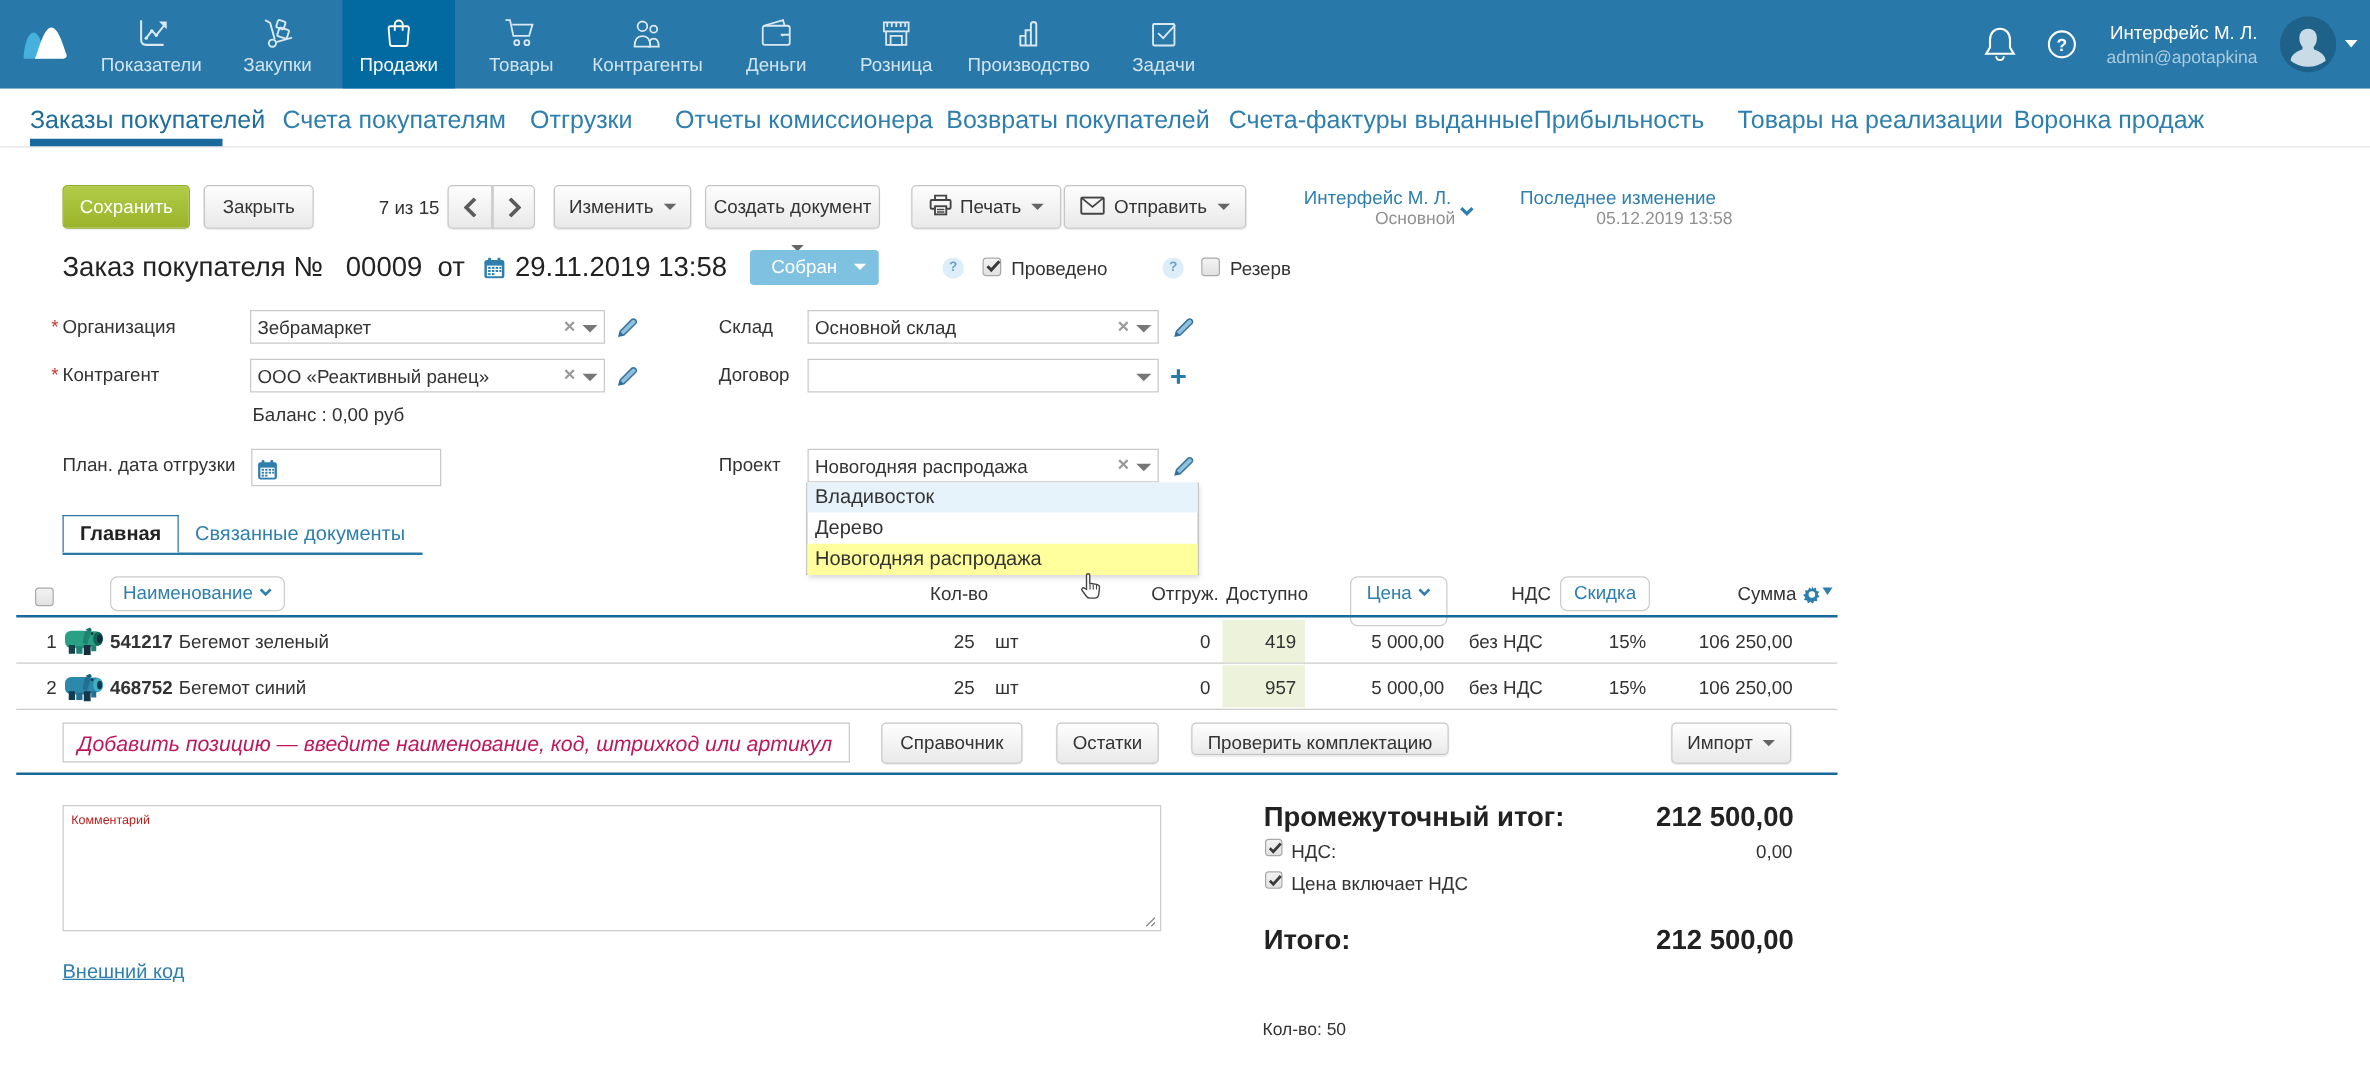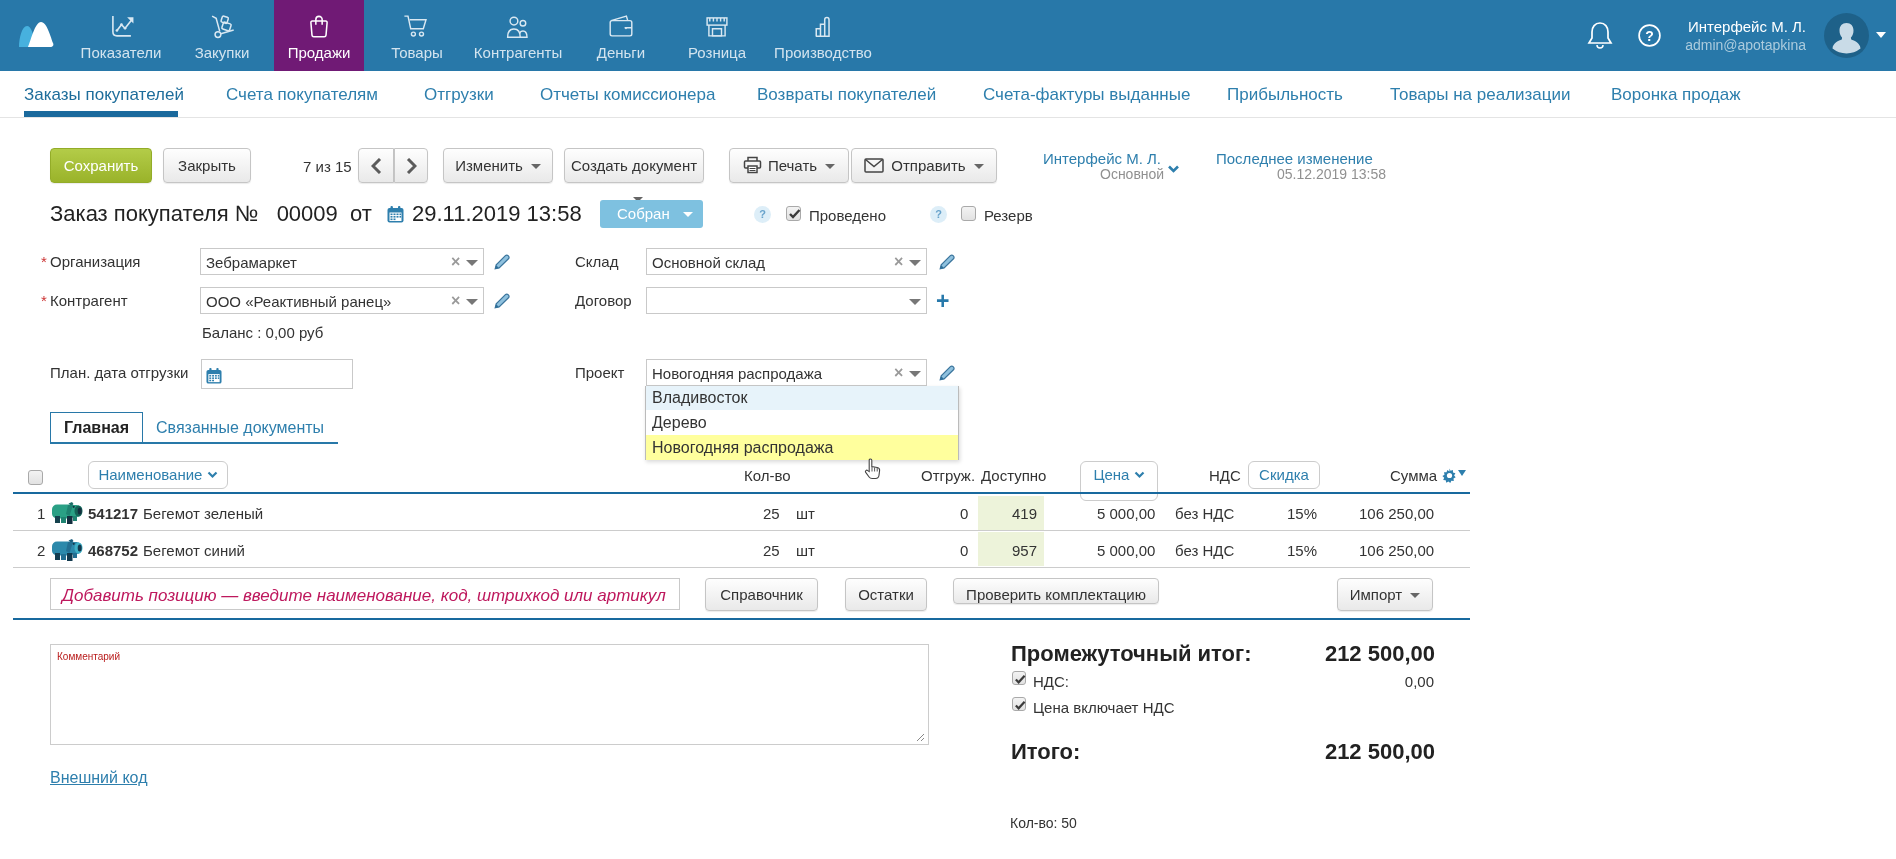--- a/index.html
+++ b/index.html
@@ -6,26 +6,26 @@
 * { margin:0; padding:0; box-sizing:border-box; }
 html,body { width:1896px; height:859px; background:#fff; font-family:"Liberation Sans", sans-serif; overflow:hidden; }
 #app { position:relative; width:1896px; height:859px; }
 .abs { position:absolute; }
 
 
 #topbar { position:absolute; left:0; top:0; width:1896px; height:71px; background:#2878a9; }
 .navitem { position:absolute; top:0; height:71px; text-align:center; color:#cfe2ee; }
 .navitem .ic { margin-top:11px; height:32px; } .navitem .ic svg { transform:scale(0.9); transform-origin:50% 80%; }
 .navitem .lbl { font-size:15px; line-height:15px; margin-top:2px; color:#d3e4ef; }
-.navitem.active { background:#701a75; }
+.navitem.active { background:#0369a1; }
 .navitem.active .lbl { color:#fff; }
 
 
 #subnav { position:absolute; left:0; top:71px; width:1896px; height:47px; background:#fff; border-bottom:1px solid #e4e4e4; }
-.snlink { position:absolute; top:14px; font-size:17px; color:#2e7fad; white-space:nowrap; }
+.snlink { position:absolute; top:14px; font-size:20px; color:#2e7fad; white-space:nowrap; }
 .snlink.active { color:#1e6d9b; }
 #snbar { position:absolute; left:24px; top:111px; width:154px; height:6px; background:#1a699c; }
 
 
 .btn { position:absolute; height:35px; border:1px solid #c5c5c5; border-radius:4px; background:linear-gradient(#fefefe,#e9e9e9); font-size:15px; color:#333; text-align:center; line-height:33px; box-shadow:0 1px 1px rgba(0,0,0,0.08); }
 .btn .car { display:inline-block; width:0; height:0; border-left:5px solid transparent; border-right:5px solid transparent; border-top:5px solid #666; vertical-align:middle; margin-left:8px; margin-top:-2px; }
 .hdrbtn { background:#fff; border-color:#ccc; border-radius:6px; color:#2e7fad; box-shadow:none; }
 .btn-green { background:linear-gradient(#b3cc48,#9ab32a); border-color:#93ac28; color:#fff; }
 
 
@@ -112,20 +112,27 @@
             <path d="M11 17 h10 v8 h-10 Z"></path>
             <path d="M8 5 v4 M12 5 v4 M16 5 v4 M20 5 v4 M24 5 v4"></path>
           </svg></div>
       <div class="lbl">Розница</div>
     </div>
     <div class="navitem" style="left:767px;width:112px">
       <div class="ic"><svg width="32" height="30" viewBox="0 0 32 30" fill="none" stroke="#d9e8f2" stroke-width="1.7">
             <path d="M8.5 25.5 V17 h4.7 V25.5 M13.2 25.5 V12 h4.7 V25.5 M17.9 25.5 V7 a2.4 2.4 0 0 1 4.8 0 V25.5 H8"></path>
           </svg></div>
       <div class="lbl">Производство</div>
+    </div>
+    <div class="navitem" style="left:881px;width:100px">
+      <div class="ic"><svg width="30" height="30" viewBox="0 0 30 30" fill="none" stroke="#d9e8f2" stroke-width="1.7">
+            <rect x="5.5" y="6.5" width="19" height="19" rx="1"></rect>
+            <path d="M10 14.5 l4.5 4.5 L25 7.5"></path>
+          </svg></div>
+      <div class="lbl">Задачи</div>
     </div>
     <svg class="abs" style="left:1586px;top:20px" width="28" height="30" viewBox="0 0 28 30" fill="none" stroke="#fff" stroke-width="1.7">
         <path d="M14 3 c-5 0-8 4-8 9 v6 l-3 5 h22 l-3-5 v-6 c0-5-3-9-8-9 Z"></path>
         <path d="M11 25 c0 2 1.5 3 3 3 s3-1 3-3" stroke-width="1.5"></path>
       </svg>
     <svg class="abs" style="left:1638px;top:24px" width="23" height="23" viewBox="0 0 23 23" fill="none">
         <circle cx="11.5" cy="11.5" r="10.4" stroke="#fff" stroke-width="1.7"></circle>
         <text x="11.5" y="17" font-size="14" font-weight="bold" fill="#fff" text-anchor="middle" font-family="Liberation Sans">?</text>
       </svg>
     <div class="abs" style="right:90px;top:18px;text-align:right;color:#fff;font-size:15px;line-height:18px">Интерфейс М. Л.<br><span style="color:#abcbdd;font-size:14px">admin@apotapkina</span></div>

